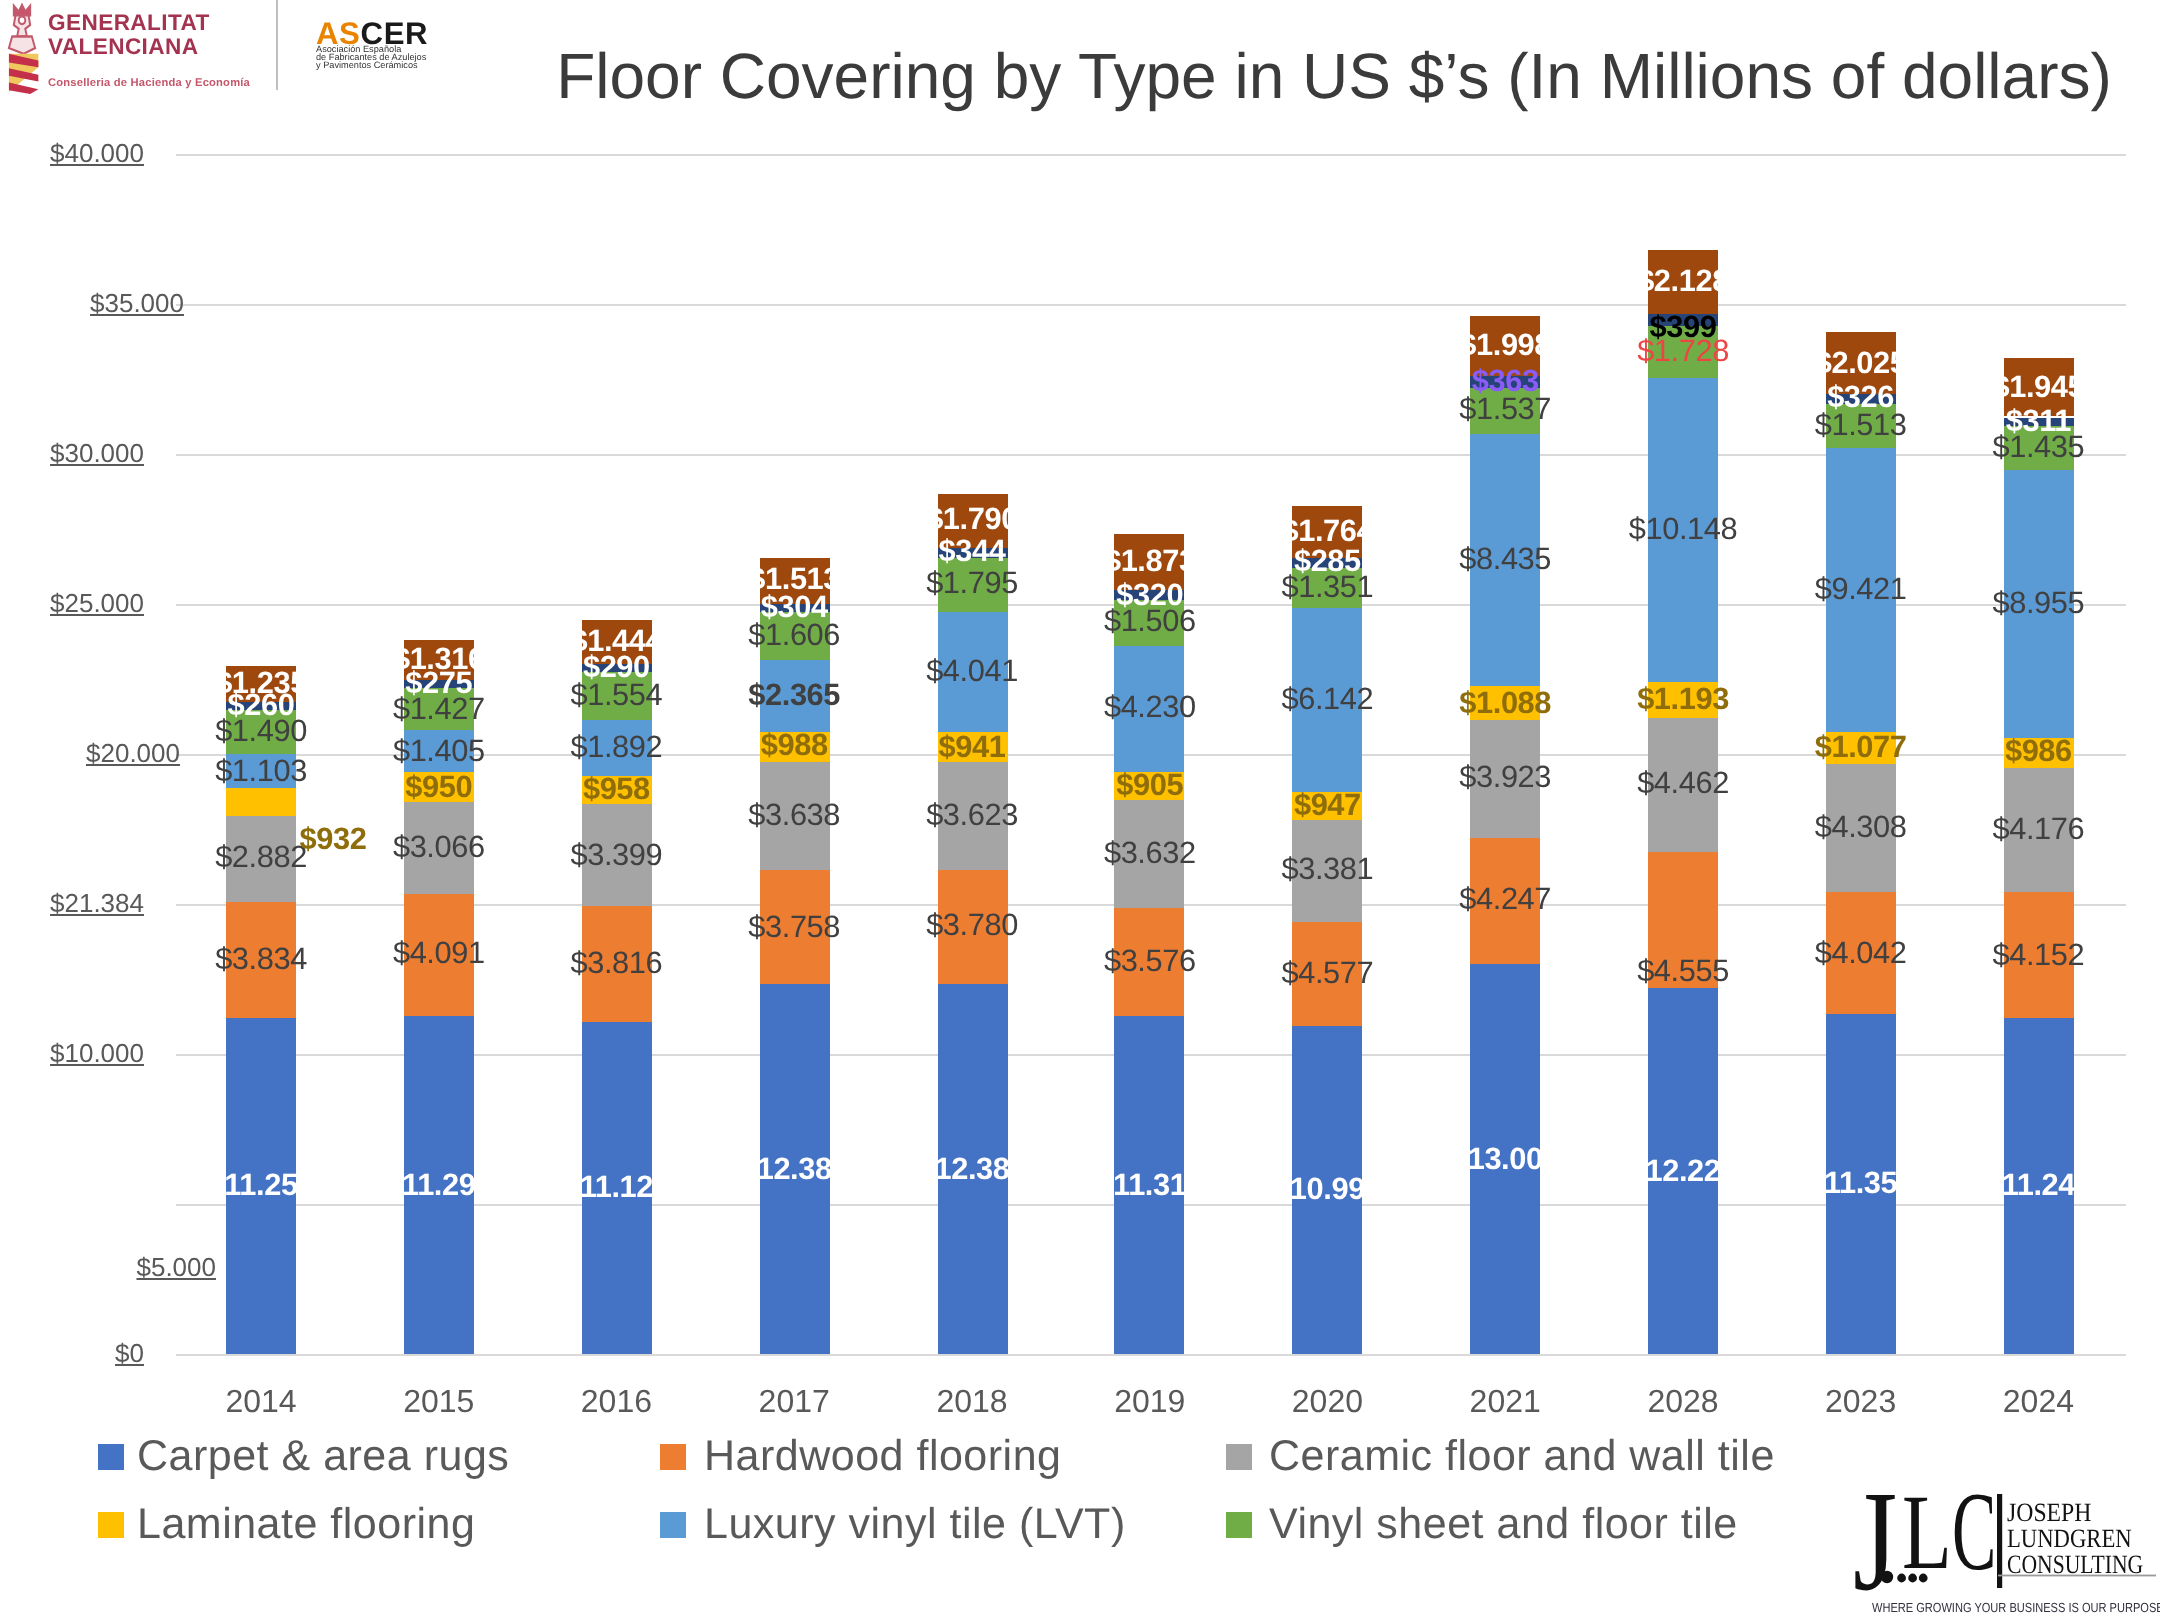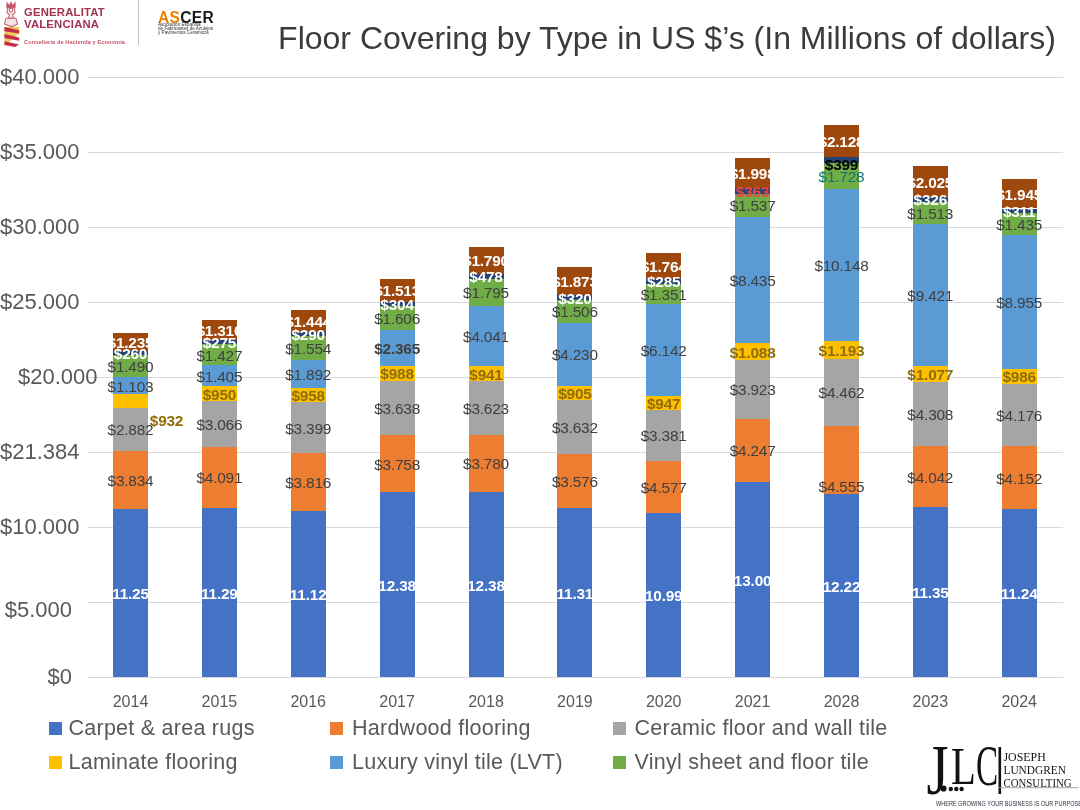--- a/index.html
+++ b/index.html
@@ -1,20 +1,20 @@
 <!DOCTYPE html>
 <html><head><meta charset="utf-8">
 <style>
 html,body{margin:0;padding:0;}
 body{width:1080px;height:810px;background:#FFFFFF;position:relative;overflow:hidden;font-family:"Liberation Sans",sans-serif;}
 .abs{position:absolute;}
 .seg{position:absolute;width:35px;}
 .dl{position:absolute;font-size:15.4px;letter-spacing:-0.2px;line-height:15px;white-space:nowrap;transform:translate(-50%,-50%);}
 .grid{position:absolute;left:88px;width:975px;height:1px;background:#D9D9D9;}
-.ylab{position:absolute;width:72px;text-align:right;font-size:22px;color:#595959;line-height:16px;}
+.ylab{position:absolute;width:72px;text-align:right;font-size:13px;color:#595959;line-height:16px;text-decoration:underline;}
 .xlab{position:absolute;width:70px;text-align:center;font-size:16px;color:#595959;}
 .leg{position:absolute;font-size:21.5px;line-height:22px;letter-spacing:0.25px;color:#595959;white-space:nowrap;}
 .lsq{position:absolute;width:13px;height:13px;}
 </style></head><body>
 
 <div class="abs" style="left:2px;top:1px;width:18px;height:46px;"><svg width="18" height="46" viewBox="0 0 22 48" preserveAspectRatio="none">
       <g fill="none" stroke="#C25B6E" stroke-width="1.2">
         <path d="M6 2 L9 5 L11 1.5 L13 5 L16 2 L16 7 L6 7 Z" fill="#C8536B"></path>
         <path d="M7 7 L15 7 L16 12 L13 14 L14 18 L8 18 L9 14 L6 12 Z" fill="#F6E3E6"></path>
         <path d="M9 9.5 a2 2 0 0 1 4 0 a2 2 0 0 1 -4 0" fill="#fff"></path>
@@ -47,27 +47,27 @@
 <div class="grid" style="top:452.4px;"></div>
 <div class="grid" style="top:377.4px;"></div>
 <div class="grid" style="top:302.4px;"></div>
 <div class="grid" style="top:227.4px;"></div>
 <div class="grid" style="top:152.4px;"></div>
 <div class="grid" style="top:77.4px;"></div>
 </div>
 
 <div class="abs" style="left:0;top:0;">
 <div class="ylab" style="left:0px;top:669.4px;">$0</div>
-<div class="ylab" style="left:0px;top:602px;">$5.000</div>
+<div class="ylab" style="left:0px;top:626px;padding-left:36px;">$5.000</div>
 <div class="ylab" style="left:0px;top:519.4px;">$10.000</div>
 <div class="ylab" style="left:0px;top:444.4px;">$21.384</div>
 <div class="ylab" style="left:0px;top:369.4px;margin-left:18px;">$20.000</div>
 <div class="ylab" style="left:0px;top:294.4px;">$25.000</div>
 <div class="ylab" style="left:0px;top:219.4px;">$30.000</div>
-<div class="ylab" style="left:0px;top:144.4px;">$35.000</div>
+<div class="ylab" style="left:0px;top:144.4px;padding-left:20px;">$35.000</div>
 <div class="ylab" style="left:0px;top:69.4px;">$40.000</div>
 </div>
 
 <div class="abs" style="left:0;top:0;">
 <div class="seg" style="left:113.0px;top:508.61px;height:168.79px;background:#4472C4;"></div>
 <div class="seg" style="left:113.0px;top:451.10px;height:57.51px;background:#ED7D31;"></div>
 <div class="seg" style="left:113.0px;top:407.87px;height:43.23px;background:#A5A5A5;"></div>
 <div class="seg" style="left:113.0px;top:393.88px;height:13.98px;background:#FFC000;"></div>
 <div class="seg" style="left:113.0px;top:377.34px;height:16.55px;background:#5B9BD5;"></div>
 <div class="seg" style="left:113.0px;top:354.99px;height:22.35px;background:#70AD47;"></div>
@@ -163,21 +163,21 @@
 <div class="seg" style="left:468.5px;top:246.92px;height:26.85px;background:#9E480E;"></div>
 </div>
 
 <div class="abs" style="left:0;top:0;">
 <span class="dl" style="left:486.0px;top:584.51px;color:#FFFFFF;font-weight:bold;">$12.385</span>
 <span class="dl" style="left:486.0px;top:463.27px;color:#404040;font-weight:normal;">$3.780</span>
 <span class="dl" style="left:486.0px;top:407.75px;color:#404040;font-weight:normal;">$3.623</span>
 <span class="dl" style="left:486.0px;top:373.52px;color:#8E6D0A;font-weight:bold;">$941</span>
 <span class="dl" style="left:486.0px;top:336.16px;color:#404040;font-weight:normal;">$4.041</span>
 <span class="dl" style="left:486.0px;top:292.39px;color:#404040;font-weight:normal;">$1.795</span>
-<span class="dl" style="left:486.0px;top:276.35px;color:#FFFFFF;font-weight:bold;">$478</span>
+<span class="dl" style="left:486.0px;top:276.35px;color:#FFFFFF;font-weight:bold;">$344</span>
 <span class="dl" style="left:486.0px;top:260.34px;color:#FFFFFF;font-weight:bold;">$1.790</span>
 </div>
 
 <div class="abs" style="left:0;top:0;">
 <div class="seg" style="left:557.4px;top:507.75px;height:169.65px;background:#4472C4;"></div>
 <div class="seg" style="left:557.4px;top:454.11px;height:53.64px;background:#ED7D31;"></div>
 <div class="seg" style="left:557.4px;top:399.63px;height:54.48px;background:#A5A5A5;"></div>
 <div class="seg" style="left:557.4px;top:386.06px;height:13.57px;background:#FFC000;"></div>
 <div class="seg" style="left:557.4px;top:322.61px;height:63.45px;background:#5B9BD5;"></div>
 <div class="seg" style="left:557.4px;top:300.01px;height:22.59px;background:#70AD47;"></div>
@@ -229,42 +229,42 @@
 <div class="seg" style="left:735.1px;top:158.46px;height:29.97px;background:#9E480E;"></div>
 </div>
 
 <div class="abs" style="left:0;top:0;">
 <span class="dl" style="left:752.6px;top:579.86px;color:#FFFFFF;font-weight:bold;">$13.005</span>
 <span class="dl" style="left:752.6px;top:450.47px;color:#404040;font-weight:normal;">$4.247</span>
 <span class="dl" style="left:752.6px;top:389.20px;color:#404040;font-weight:normal;">$3.923</span>
 <span class="dl" style="left:752.6px;top:351.62px;color:#8E6D0A;font-weight:bold;">$1.088</span>
 <span class="dl" style="left:752.6px;top:280.19px;color:#404040;font-weight:normal;">$8.435</span>
 <span class="dl" style="left:752.6px;top:205.40px;color:#404040;font-weight:normal;">$1.537</span>
-<span class="dl" style="left:752.6px;top:191.15px;color:#ef4444;font-weight:bold;">$363</span>
+<span class="dl" style="left:752.6px;top:191.15px;color:#8b5cf6;font-weight:bold;">$363</span>
 <span class="dl" style="left:752.6px;top:173.45px;color:#FFFFFF;font-weight:bold;">$1.998</span>
 </div>
 
 <div class="abs" style="left:0;top:0;">
 <div class="seg" style="left:824.0px;top:494.02px;height:183.38px;background:#4472C4;"></div>
 <div class="seg" style="left:824.0px;top:425.70px;height:68.32px;background:#ED7D31;"></div>
 <div class="seg" style="left:824.0px;top:358.77px;height:66.93px;background:#A5A5A5;"></div>
 <div class="seg" style="left:824.0px;top:340.88px;height:17.89px;background:#FFC000;"></div>
 <div class="seg" style="left:824.0px;top:188.65px;height:152.22px;background:#5B9BD5;"></div>
 <div class="seg" style="left:824.0px;top:162.74px;height:25.92px;background:#70AD47;"></div>
 <div class="seg" style="left:824.0px;top:156.75px;height:5.99px;background:#264478;"></div>
 <div class="seg" style="left:824.0px;top:124.83px;height:31.92px;background:#9E480E;"></div>
 </div>
 
 <div class="abs" style="left:0;top:0;">
 <span class="dl" style="left:841.5px;top:585.71px;color:#FFFFFF;font-weight:bold;">$12.225</span>
 <span class="dl" style="left:841.5px;top:459.86px;color:#404040;font-weight:normal;margin-top:26px;">$4.555</span>
 <span class="dl" style="left:841.5px;top:392.24px;color:#404040;font-weight:normal;">$4.462</span>
 <span class="dl" style="left:841.5px;top:349.82px;color:#8E6D0A;font-weight:bold;">$1.193</span>
 <span class="dl" style="left:841.5px;top:264.76px;color:#404040;font-weight:normal;">$10.148</span>
-<span class="dl" style="left:841.5px;top:175.69px;color:#0f766e;font-weight:normal;">$1.728</span>
+<span class="dl" style="left:841.5px;top:175.69px;color:#ef4444;font-weight:normal;">$1.728</span>
 <span class="dl" style="left:841.5px;top:164px;color:#000000;font-weight:bold;">$399</span>
 <span class="dl" style="left:841.5px;top:140.79px;color:#FFFFFF;font-weight:bold;">$2.128</span>
 </div>
 
 <div class="abs" style="left:0;top:0;">
 <div class="seg" style="left:912.8px;top:507.07px;height:170.32px;background:#4472C4;"></div>
 <div class="seg" style="left:912.8px;top:446.44px;height:60.63px;background:#ED7D31;"></div>
 <div class="seg" style="left:912.8px;top:381.82px;height:64.62px;background:#A5A5A5;"></div>
 <div class="seg" style="left:912.8px;top:365.67px;height:16.15px;background:#FFC000;"></div>
 <div class="seg" style="left:912.8px;top:224.36px;height:141.31px;background:#5B9BD5;"></div>

